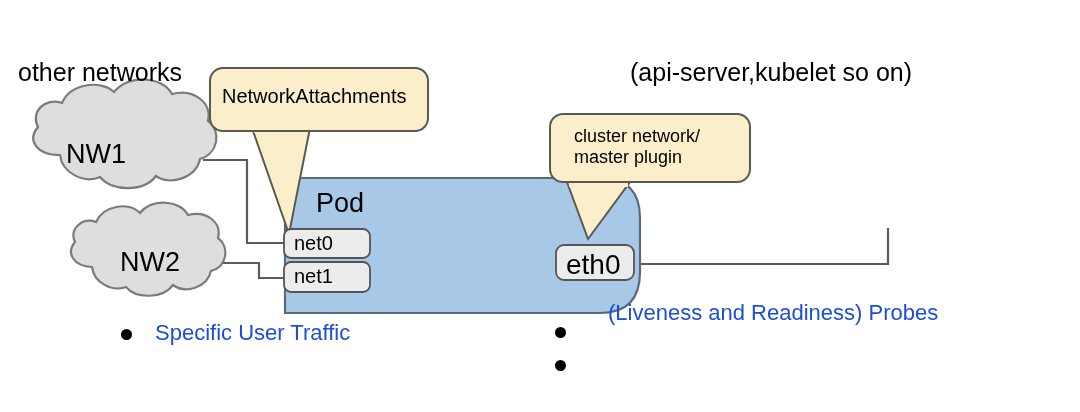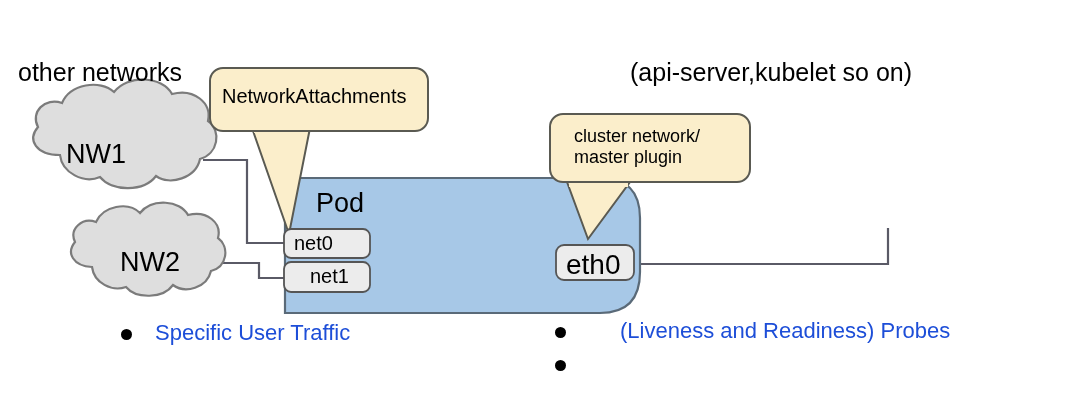--- a/index.html
+++ b/index.html
@@ -60,21 +60,20 @@
   #label-net0 {
     left: 294px;
     top: 232px;
     font-size: 20px;
     text-align: center;
   }
   #label-net1 {
     left: 294px;
     top: 265px;
     font-size: 20px;
-    margin-left: 16px;
   }
   #label-eth0 {
     left: 566px;
     top: 248px;
     font-size: 28px;
   }
   #label-nw1 {
     left: 66px;
     top: 139px;
     font-size: 27px;
@@ -84,21 +83,21 @@
     top: 247px;
     font-size: 27px;
   }
   .bullet-text {
     position: absolute;
     font-size: 22px;
     color: #1d4ed8;
     white-space: pre;
   }
   #bullet-left-0 { left: 155px; top: 320px; }
-  #bullet-right-0 { left: 608px; top: 318px; margin-left: 12px; }
+  #bullet-right-0 { left: 608px; top: 300px; }
   #bullet-right-1 { left: 608px; top: 351px; }
   .bullet-dot {
     position: absolute;
     width: 11px;
     height: 11px;
     border-radius: 50%;
     background: #000000;
   }
   #dot-left-0 { left: 121px; top: 329px; }
   #dot-right-0 { left: 555px; top: 327px; }

